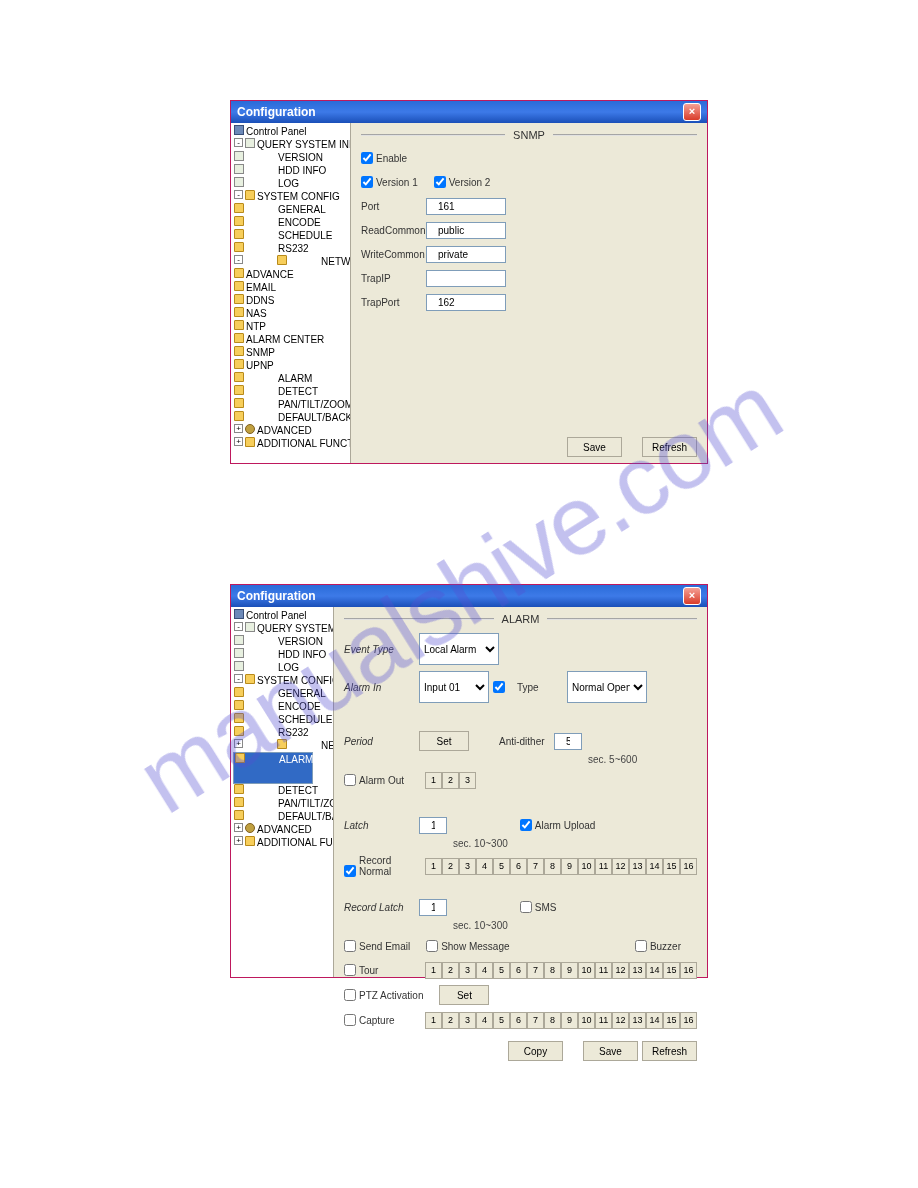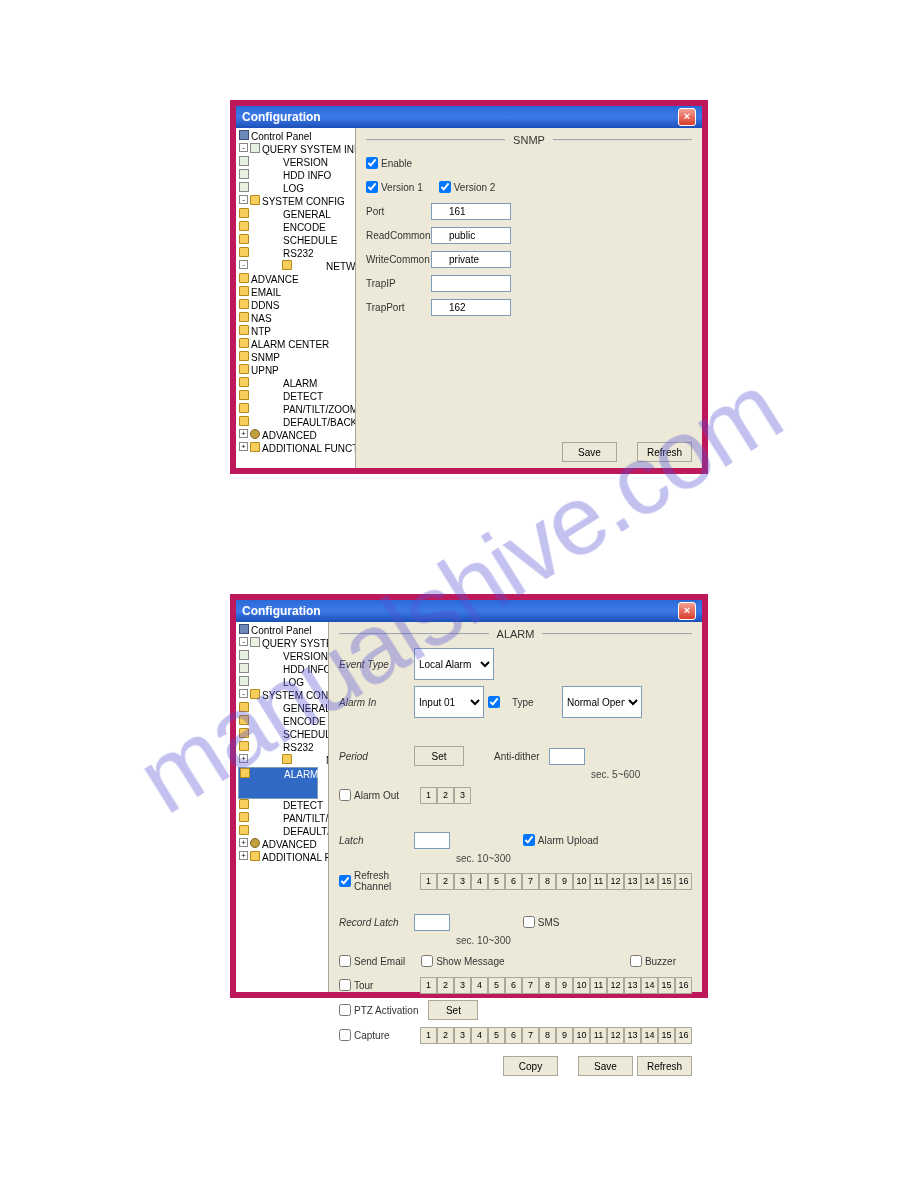--- a/index.html
+++ b/index.html
@@ -4,21 +4,21 @@
 <style>
   * { box-sizing: border-box; margin: 0; padding: 0; }
   body {
     font-family: Tahoma, Arial, sans-serif;
     font-size: 11px;
     background: #fff;
     padding: 100px 230px 150px 230px;
   }
   .window {
     width: 478px;
-    border: 6px solid #be185d;
+    border: 1px solid #be185d;
     background: #ece9d8;
     margin-bottom: 120px;
   }
   .titlebar {
     height: 22px;
     background: linear-gradient(to bottom, #2a6bd8 0%, #3d7ae8 50%, #1a4fb8 100%);
     color: #fff;
     font-weight: bold;
     font-size: 12px;
     padding: 3px 6px;
@@ -132,37 +132,37 @@
     min-width: 65px;
     font-size: 10px;
     color: #333;
   }
   .lbl-w90 { min-width: 75px; font-style: italic; }
   .txt {
     height: 17px;
     border: 1px solid #7f9db9;
     background: #fff;
     font-size: 10px;
-    padding: 0 17px;
+    padding: 0 11px;
     width: 80px;
   }
   .txt-s { width: 28px; }
   .sel {
     height: 32px;
     border: 1px solid #7f9db9;
     background: #fff;
     font-size: 10px;
     width: 80px;
   }
   .cb {
     margin-right: 3px;
     width: 12px; height: 12px;
   }
   .cblbl { font-size: 10px; color: #333; margin-right: 10px; }
-  .cbwrap { display: flex; align-items: center; margin-right: 6px; }
+  .cbwrap { display: flex; align-items: flex-end; margin-right: 6px; }
   .btn {
     height: 20px;
     min-width: 55px;
     background: #ece9d8;
     border: 1px solid #aca899;
     font-size: 10px;
     cursor: pointer;
     padding: 0 8px;
   }
   .footer {
@@ -516,21 +516,21 @@
           <span style="width:12px"></span>
           <div class="cbwrap">
               <input type="checkbox" class="cb" checked="" style="">
               <span class="cblbl">Alarm Upload</span>
             </div>
         </div>
 
         <div class="row">
           <div class="cbwrap" style="min-width:75px">
               <input type="checkbox" class="cb" checked="" style="">
-              <span class="cblbl" style="margin-right:0">Refresh Channel</span>
+              <span class="cblbl" style="margin-right:0">Record Normal</span>
             </div>
           <div class="num-bar" id="recchan-bar">
               <div class="num-btn">1</div>
               <div class="num-btn">2</div>
               <div class="num-btn">3</div>
               <div class="num-btn">4</div>
               <div class="num-btn">5</div>
               <div class="num-btn">6</div>
               <div class="num-btn">7</div>
               <div class="num-btn">8</div>
@@ -593,21 +593,21 @@
               <div class="num-btn">13</div>
               <div class="num-btn">14</div>
               <div class="num-btn">15</div>
               <div class="num-btn">16</div>
             </div>
         </div>
 
         <div class="row">
           <div class="cbwrap" style="min-width:75px">
               <input type="checkbox" class="cb" style="">
-              <span class="cblbl" style="margin-right:4px">PTZ Activation</span>
+              <span class="cblbl" style="margin-right:10px">PTZ Activation</span>
             </div>
           <button class="btn" style="min-width:50px">Set</button>
         </div>
 
         <div class="row">
           <div class="cbwrap" style="min-width:75px">
               <input type="checkbox" class="cb" style="">
               <span class="cblbl">Capture</span>
             </div>
           <div class="num-bar" id="capture-bar">

